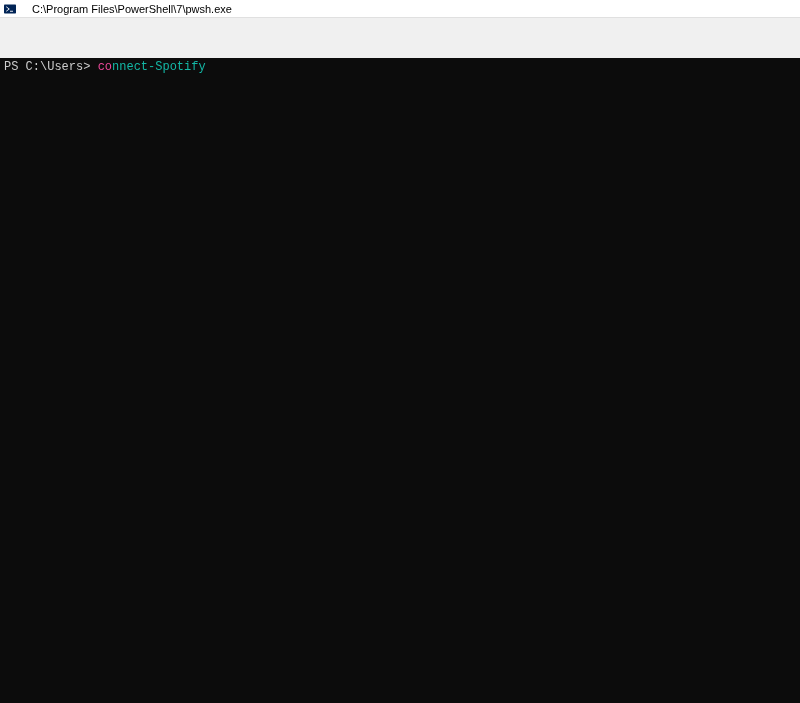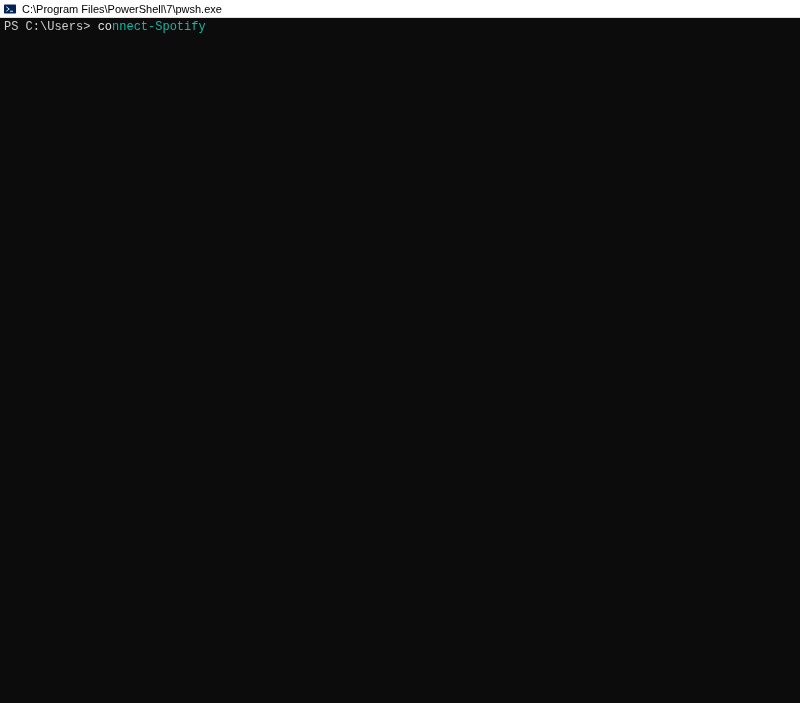--- a/index.html
+++ b/index.html
@@ -20,21 +20,21 @@
       display: flex;
       flex-direction: column;
     }
     .titlebar {
       height: 18px;
       background: #ffffff;
       display: flex;
       align-items: center;
       padding: 0 4px;
       border-bottom: 1px solid #e0e0e0;
-      gap: 6px;
+      gap: 16px;
     }
     .app-icon {
       width: 12px;
       height: 12px;
       display: flex;
       align-items: center;
       justify-content: center;
       flex-shrink: 0;
     }
     .app-icon svg {
@@ -47,30 +47,31 @@
       color: #000000;
       white-space: nowrap;
     }
     .terminal {
       flex: 1;
       background: #0c0c0c;
       padding: 2px 4px;
       font-size: 12px;
       line-height: 14px;
       overflow: hidden;
+      margin-top: 40px;
     }
     .prompt-line {
       display: flex;
       white-space: pre;
     }
     .prompt-prefix {
       color: #cccccc;
     }
     .typed-text {
-      color: #e5e5e5;
+      color: #ec4899;
     }
     .suggestion-text {
       color: #14b8a6;
     }
   </style>
 </head>
 <body>
 
 <div class="window">
   <div class="titlebar">

